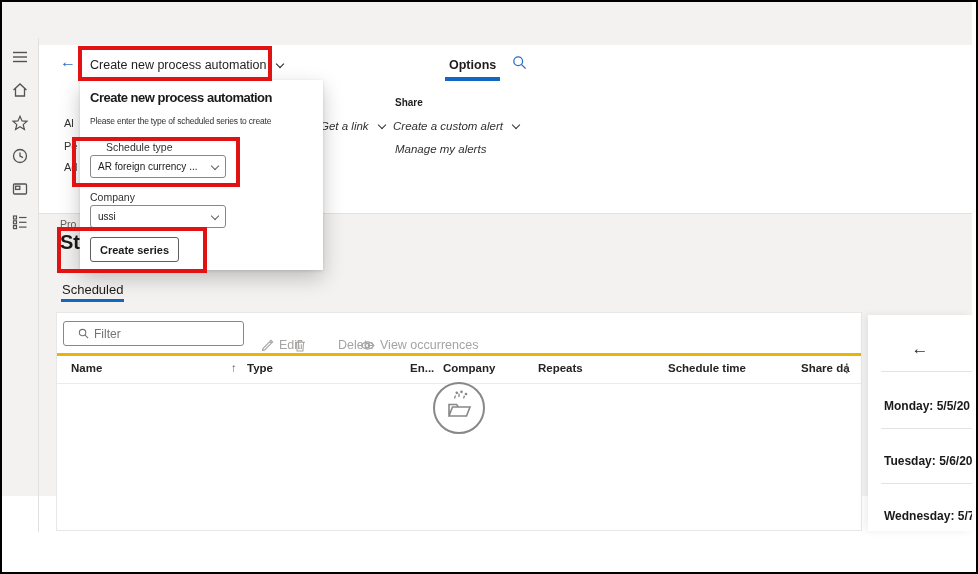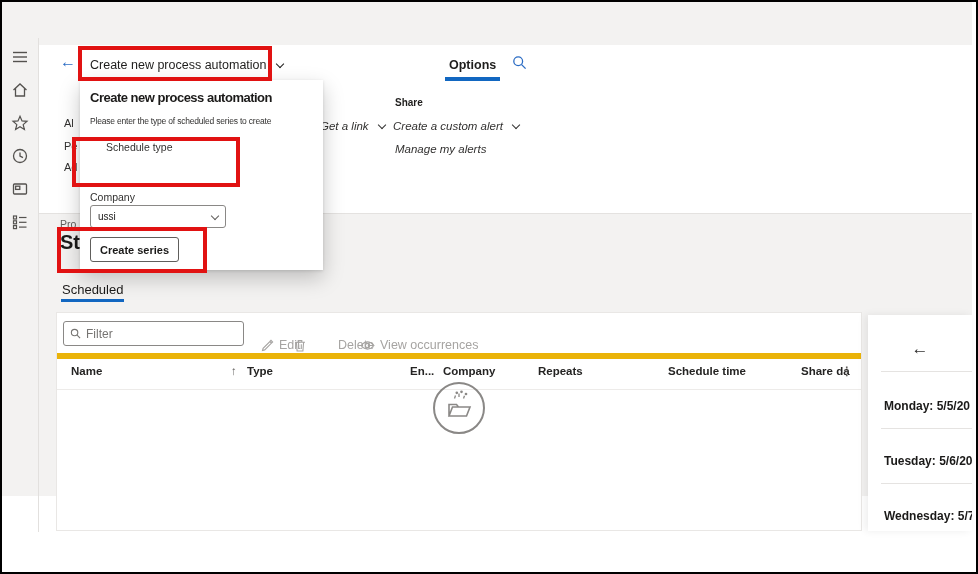--- a/index.html
+++ b/index.html
@@ -50,28 +50,28 @@
   .page-caption { left:58px; top:216px; font-size:10.5px; color:#605e5c; }
   .page-title { left:58px; top:229px; font-size:20px; font-weight:bold; color:#1b1a19; }
   .tab-label { left:60px; top:280px; font-size:13px; color:#1b1a19; cursor:pointer; }
   .tab-underline { left:59px; top:297px; width:63px; height:3px; background:#1267c1; }
 
   
   .card { position:absolute; left:54px; top:310px; width:806px; height:219px;
           background:#fff; border:1px solid #e9e7e5; }
   .filter-box { position:absolute; left:6px; top:8px; width:181px; height:25px;
                 border:1px solid #8a8886; border-radius:3px; background:#fff;
-                display:flex; align-items:center; padding:0 6px; gap:5px; }
+                display:flex; align-items:center; padding:0 14px; gap:5px; }
   .filter-box input { border:none; outline:none; width:100%; font-size:12px;
                       font-family:"Liberation Sans",sans-serif; color:#323130; background:transparent; }
   .filter-box input::placeholder { color:#767472; }
   .tool-btn { position:absolute; top:13px; display:flex; align-items:center; gap:5px;
               font-size:12.5px; color:#a6a4a2; cursor:default;margin-top:12px; }
-  .grid-header { position:absolute; left:0; top:40px; width:100%; height:37px;
-                 border-top:6px solid #eab308; border-bottom:1px solid #edebe9; }
+  .grid-header { position:absolute; left:0; top:40px; width:100%; height:31px;
+                 border-top:3px solid #eab308; border-bottom:1px solid #edebe9; }
   .grid-header span { position:absolute; top:6px; font-size:11.5px; font-weight:bold;
                       color:#252423; white-space:nowrap; }
   .sort-arrow { color:#605e5c !important; font-weight:normal !important; }
   .col-more { color:#605e5c !important; cursor:pointer; }
   .empty-icon { position:absolute; left:50%; top:68px; transform:translateX(-50%); }
   .empty-text { position:absolute; left:0; top:130px; width:100%; text-align:center;
                 font-size:11px; color:#8e8c8a; }
 
   
   .right-panel { position:absolute; left:866px; top:313px; width:104px; height:216px;
@@ -280,20 +280,24 @@
     <span class="rp-item" style="top:139px;">Tuesday: 5/6/202</span>
     <div class="rp-div" style="top:168px;"></div>
     <span class="rp-item" style="top:194px;">Wednesday: 5/7,</span>
   </div>
 
   <div class="flyout">
     <span class="abs fly-title">Create new process automation</span>
     <span class="abs fly-sub">Please enter the type of scheduled series to create</span>
 
     <span class="abs fly-label" style="left:26px; top:61px;">Schedule type</span>
+    <div class="combo" style="top:75px;">
+      <span>AR foreign currency ...</span>
+      <span class="chev"></span>
+    </div>
 
     <span class="abs fly-label" style="left:10px; top:111px;">Company</span>
     <div class="combo" style="top:125px;">
       <span>ussi</span>
       <span class="chev"></span>
     </div>
 
     <button class="create-series-btn">Create series</button>
   </div>
 

